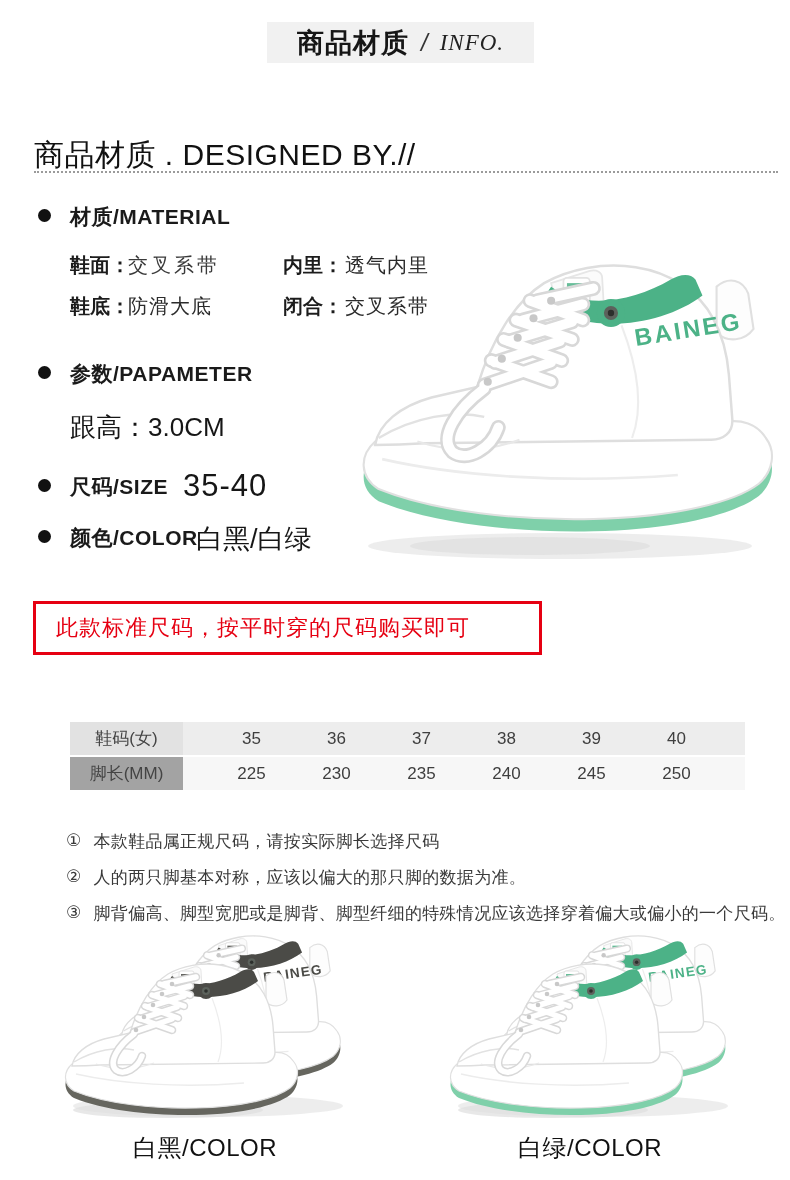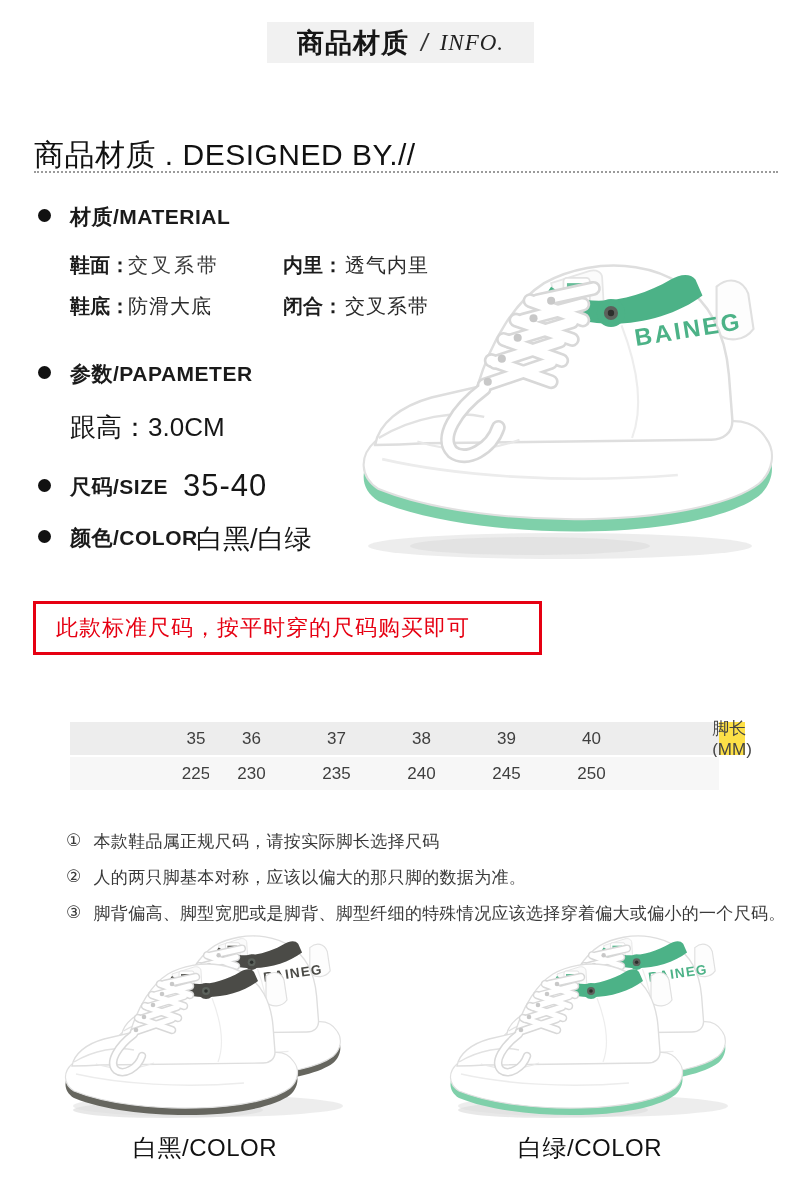--- a/index.html
+++ b/index.html
@@ -38,21 +38,21 @@
   
   .size-table{
     position:absolute;left:70px;top:722px;width:675px;
     display:grid;grid-template-columns:113px 26px repeat(6,1fr) 26px;
     grid-auto-rows:33px;row-gap:2px;
   }
   .cell{display:flex;align-items:center;justify-content:center;font-size:17px;color:#3f3f3f;}
   .r1{background:#ededed;}
   .r1.head{background:#e2e2e2;color:#444;}
   .r2{background:#f7f7f7;}
-  .r2.head{background:#fde047;color:#444;}
+  .r2.head{background:#a3a3a3;color:#444;}
   
   .note{position:absolute;left:66px;display:flex;gap:12px;font-size:17px;color:#3a3a3a;letter-spacing:.3px;}
   .note-num{flex:0 0 auto;}
   
   .shoe-img{position:absolute;}
   .main-shoe{--accent:var(--green,#4cb287);--accent-light:var(--green-light,#7fd0aa);}
   .pair-dark{--accent:var(--dark,#4b4b47);--accent-light:var(--dark-sole,#66665f);}
   .pair-green{--accent:var(--green,#4cb287);--accent-light:var(--green-light,#7fd0aa);}
   .brand{font-family:"Liberation Sans","DejaVu Sans",sans-serif;font-weight:700;}
   
@@ -170,20 +170,21 @@
     <ellipse cx="180" cy="300" rx="120" ry="9" fill="#dcdcdc" opacity="0.6"></ellipse>
     <use href="#shoe" transform="translate(4,16) scale(1.76)"></use>
     <text class="brand" x="286" y="100" transform="rotate(-9 286 100)" font-size="24" letter-spacing="2.5" style="fill:var(--accent)">BAINEG</text>
   </svg>
 
   <div class="notice-box">
     <span class="notice-text">此款标准尺码，按平时穿的尺码购买即可</span>
   </div>
 
   <div class="size-table">
+    <span class="cell r1 head">鞋码(女)</span>
     <span class="cell r1"></span>
     <span class="cell r1">35</span>
     <span class="cell r1">36</span>
     <span class="cell r1">37</span>
     <span class="cell r1">38</span>
     <span class="cell r1">39</span>
     <span class="cell r1">40</span>
     <span class="cell r1"></span>
 
     <span class="cell r2 head">脚长(MM)</span>

